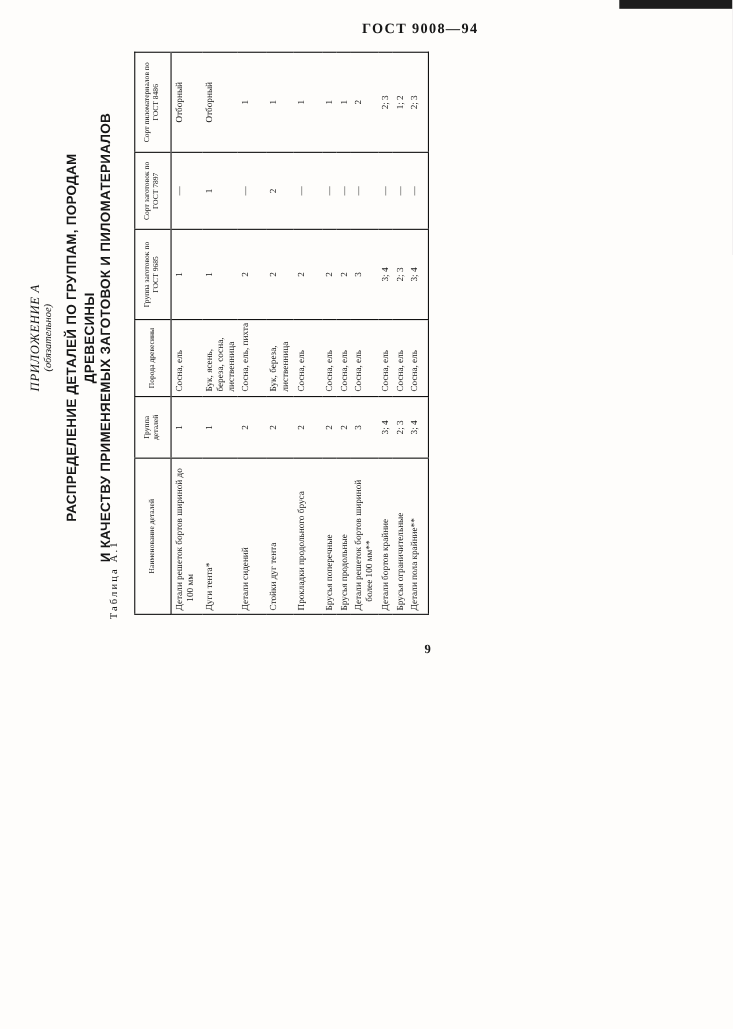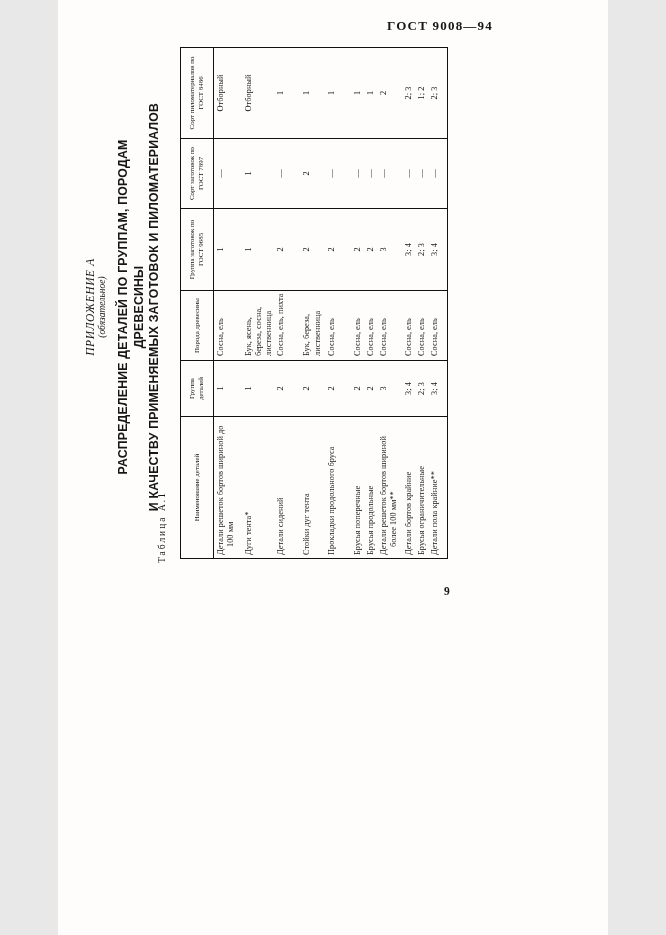--- a/index.html
+++ b/index.html
@@ -1,17 +1,17 @@
 <!DOCTYPE html>
 <html><head>
 <meta charset="utf-8">
 <style>
   html,body{margin:0;padding:0;background:#e8e8e8;}
   .page{
-    position:relative;width:550px;height:935px;margin:0 auto;
+    position:relative;width:666px;height:935px;margin:0 auto;
     background:#fefdfb;overflow:hidden;
     font-family:"Liberation Serif",serif;color:#161616;
   }
   
   .gost-num{position:absolute;left:329px;top:18px;font-weight:bold;font-size:13px;letter-spacing:1.2px;white-space:nowrap;}
   .artifact-bar{position:absolute;left:563px;top:0;width:103px;height:8px;background:#1c1c1c;}
   .page-num{position:absolute;left:386px;top:585px;font-size:11.5px;font-weight:bold;}
 
   
   .rot{

